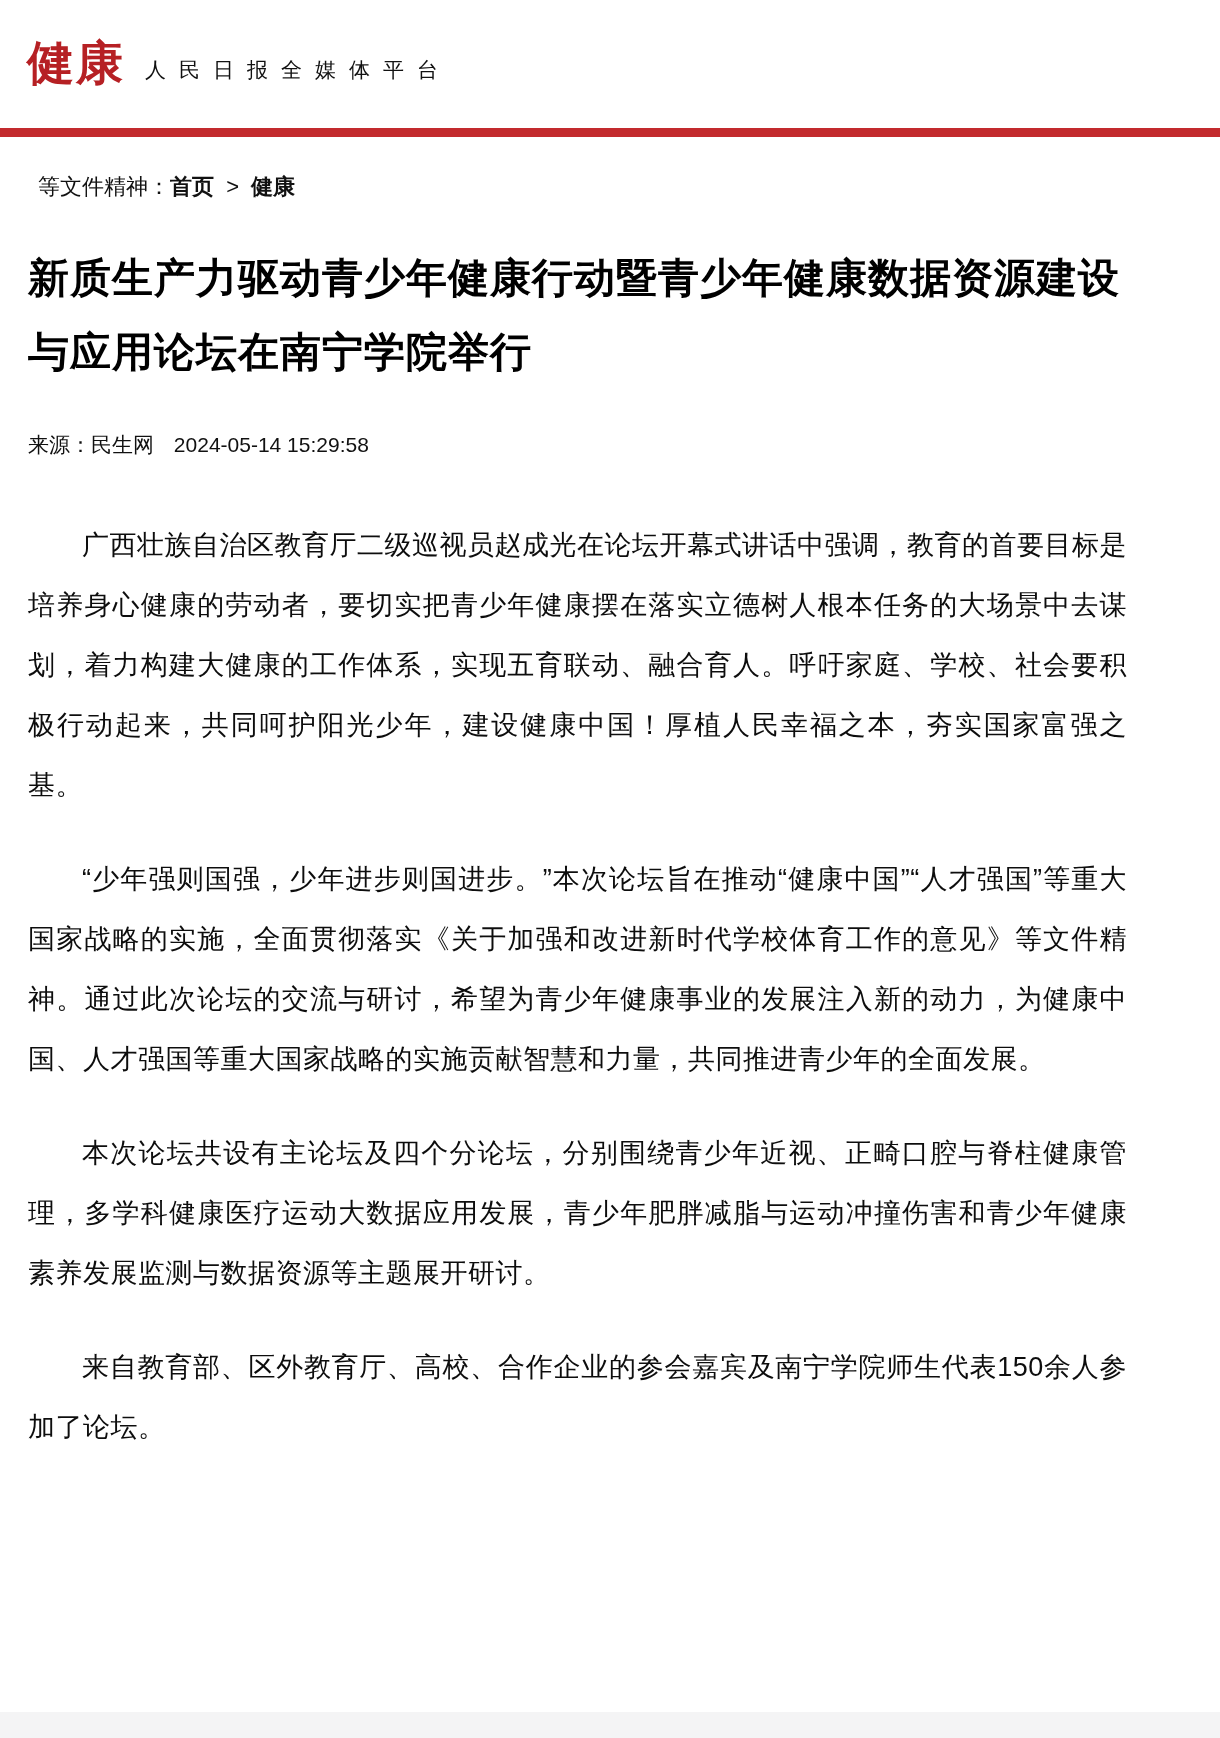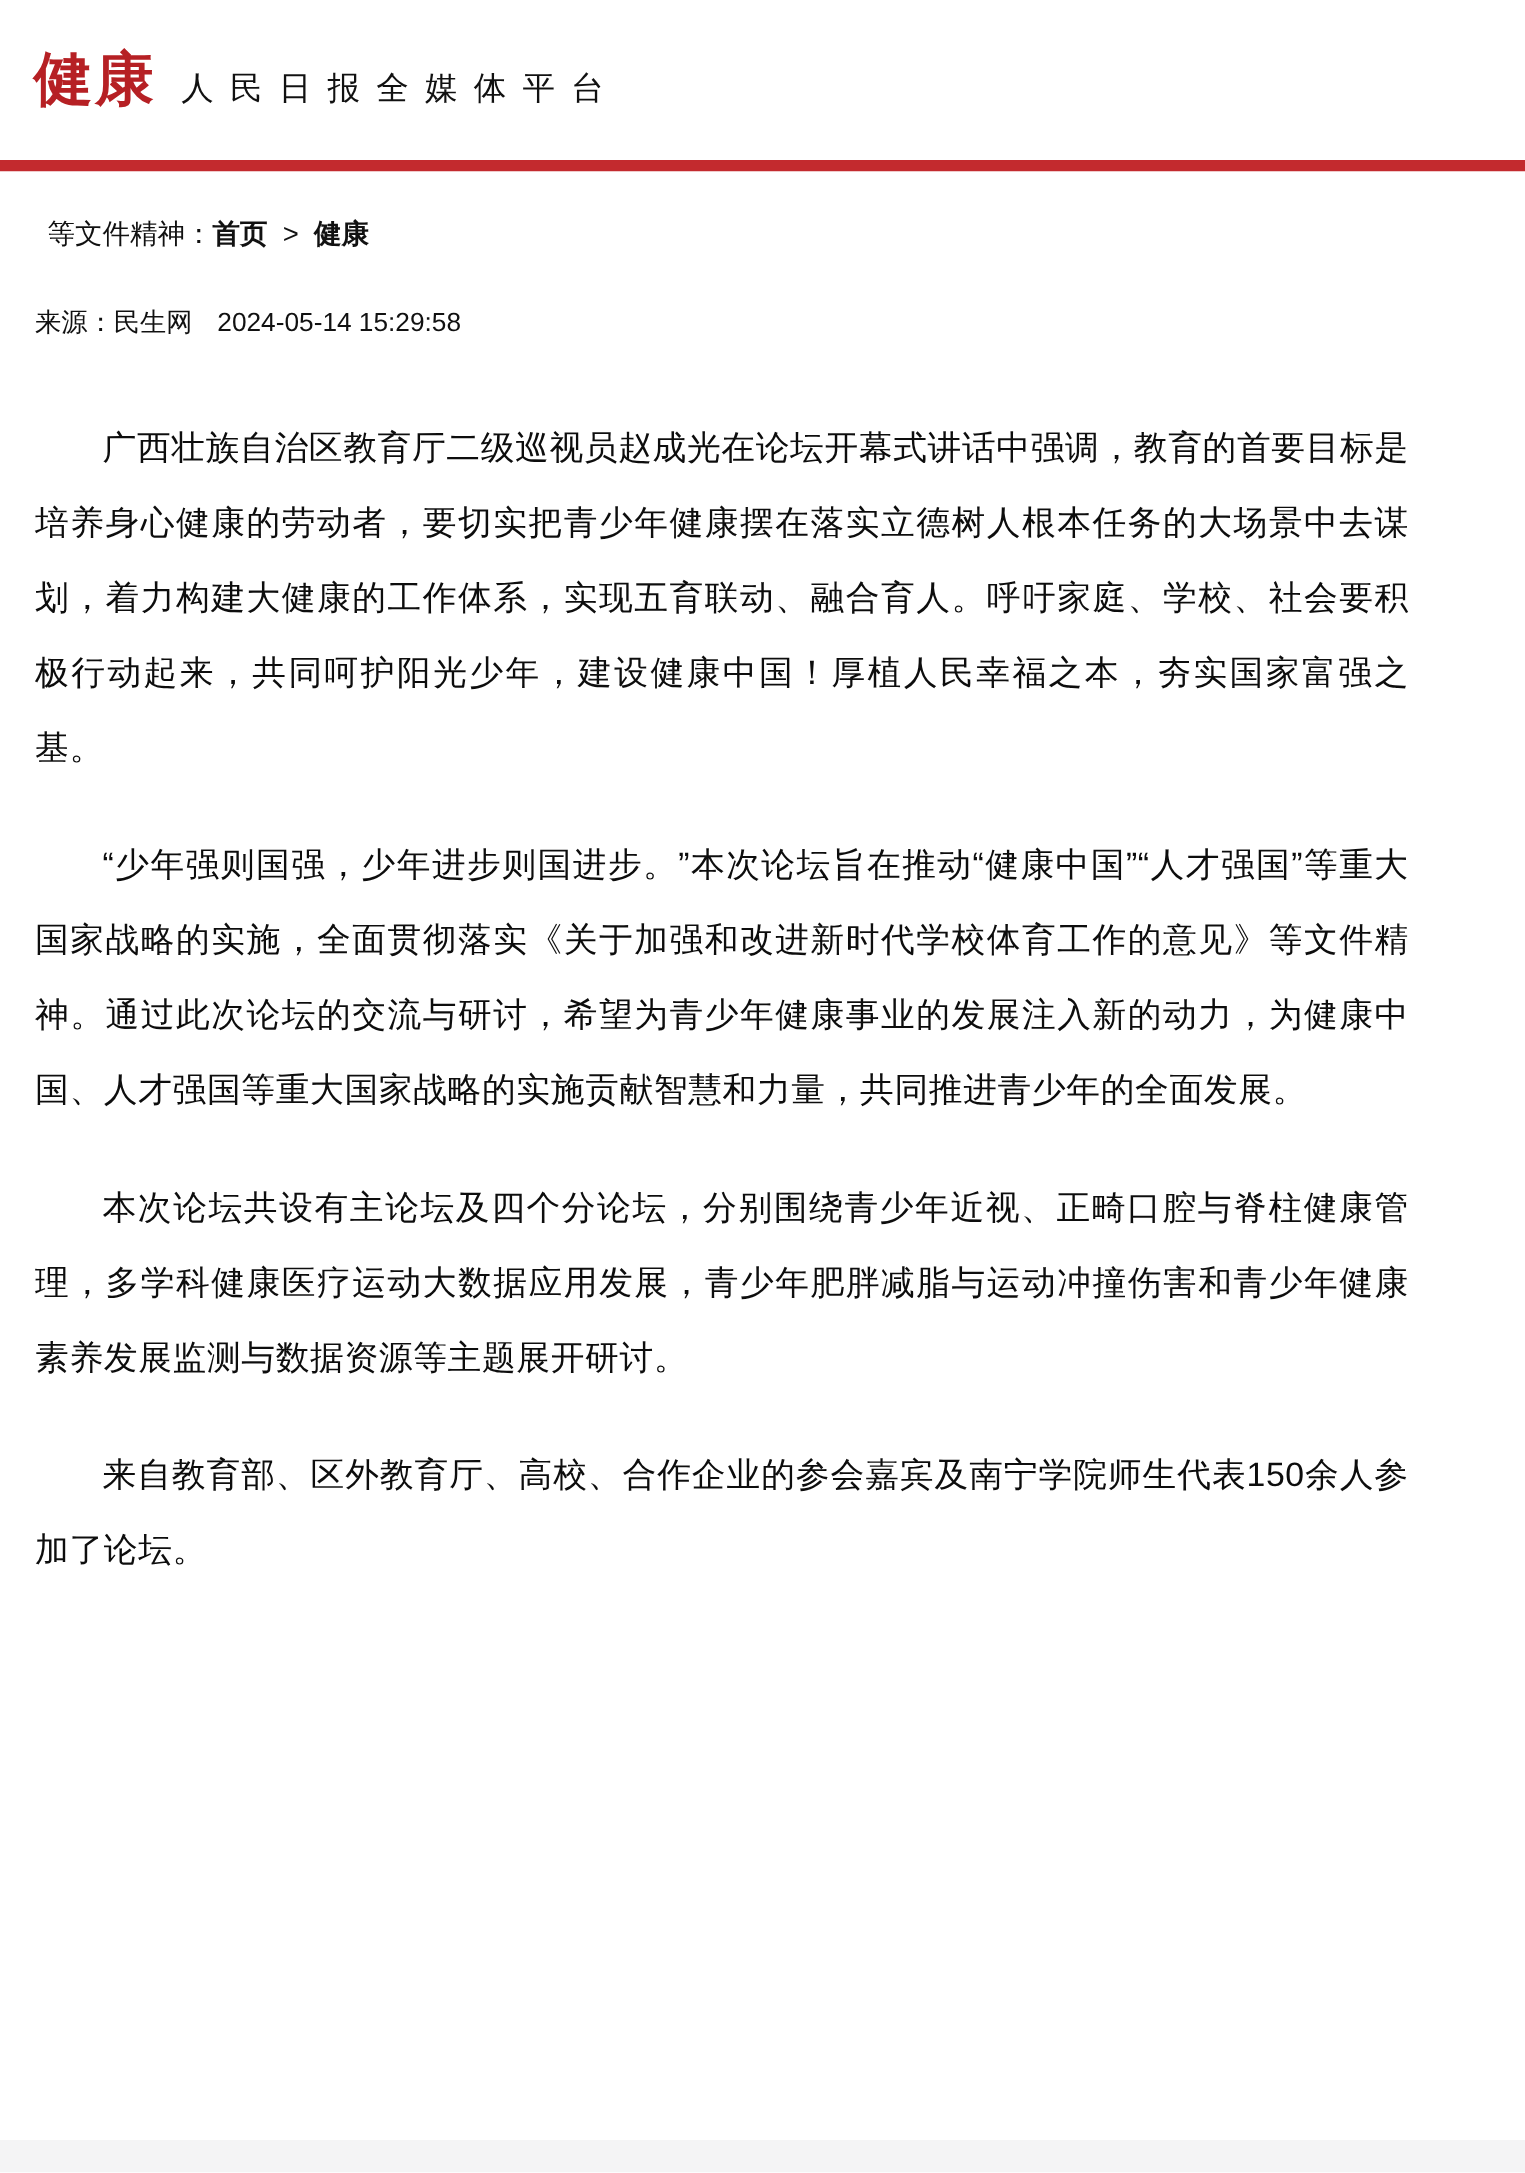--- a/index.html
+++ b/index.html
@@ -22,21 +22,21 @@
   .header-inner { display: flex; align-items: center; }
   .logo {
     color: #b62024;
     font-size: 47px;
     font-weight: 700;
     line-height: 58px;
     letter-spacing: 2px;
     text-decoration: none;
   }
   .tagline {
-    font-size: 26px;
+    font-size: 21px;
     color: #111;
     letter-spacing: 13px;
     margin-left: 20px;
     margin-top: 14px;
     font-weight: 500;
   }
   .red-bar {
     width: 1220px;
     height: 9px;
     background: #c32a2e;
@@ -100,20 +100,21 @@
 
   <div class="red-bar"></div>
 
   <div class="breadcrumb">
     <span>等文件精神：</span><a href="#">首页</a>
     <span class="sep">&gt;</span>
     <a href="#">健康</a>
   </div>
 
   <div class="article">
+    <h1 class="article-title">新质生产力驱动青少年健康行动暨青少年健康数据资源建设与应用论坛在南宁学院举行</h1>
 
     <div class="article-meta">
       <span>来源：</span><span>民生网</span>
       <span class="dt">2024-05-14 15:29:58</span>
     </div>
 
     <div class="article-body">
       <p>广西壮族自治区教育厅二级巡视员赵成光在论坛开幕式讲话中强调，教育的首要目标是培养身心健康的劳动者，要切实把青少年健康摆在落实立德树人根本任务的大场景中去谋划，着力构建大健康的工作体系，实现五育联动、融合育人。呼吁家庭、学校、社会要积极行动起来，共同呵护阳光少年，建设健康中国！厚植人民幸福之本，夯实国家富强之基。</p>
       <p>“少年强则国强，少年进步则国进步。”本次论坛旨在推动“健康中国”“人才强国”等重大国家战略的实施，全面贯彻落实《关于加强和改进新时代学校体育工作的意见》等文件精神。通过此次论坛的交流与研讨，希望为青少年健康事业的发展注入新的动力，为健康中国、人才强国等重大国家战略的实施贡献智慧和力量，共同推进青少年的全面发展。</p>
       <p>本次论坛共设有主论坛及四个分论坛，分别围绕青少年近视、正畸口腔与脊柱健康管理，多学科健康医疗运动大数据应用发展，青少年肥胖减脂与运动冲撞伤害和青少年健康素养发展监测与数据资源等主题展开研讨。</p>

